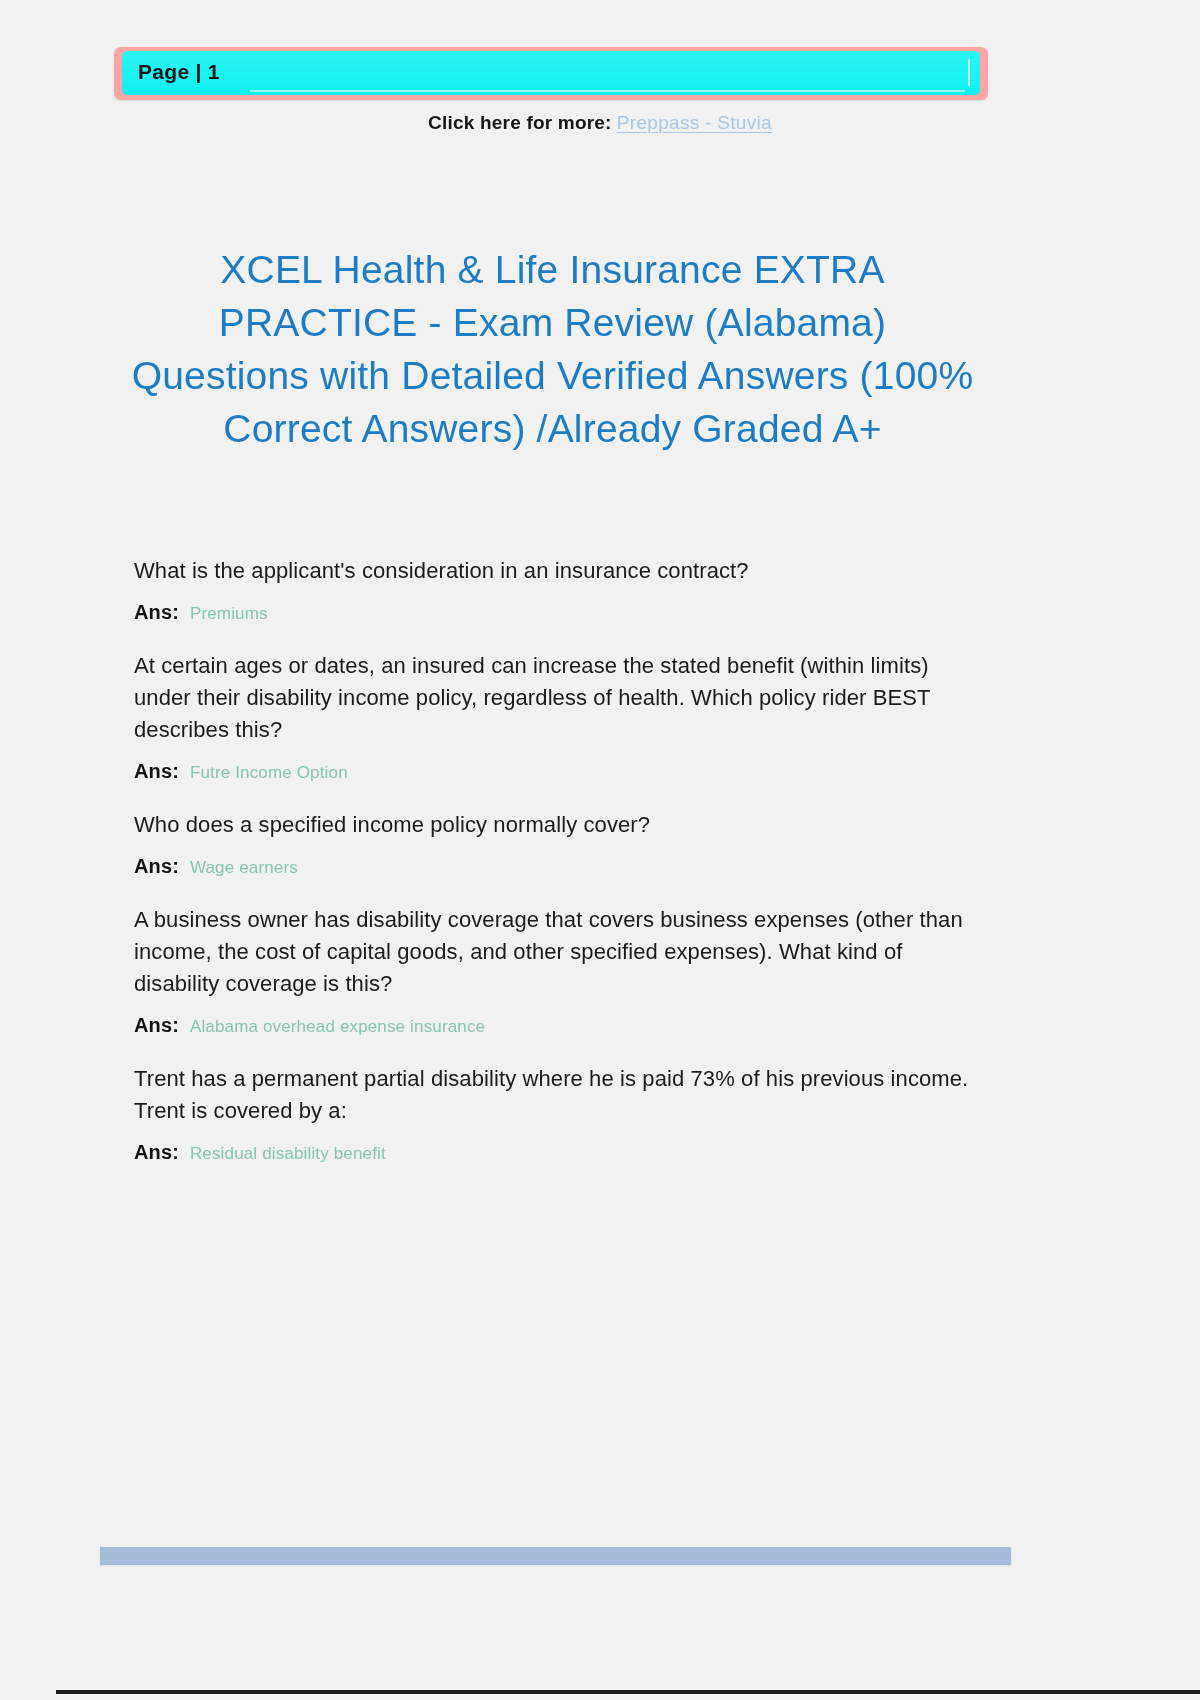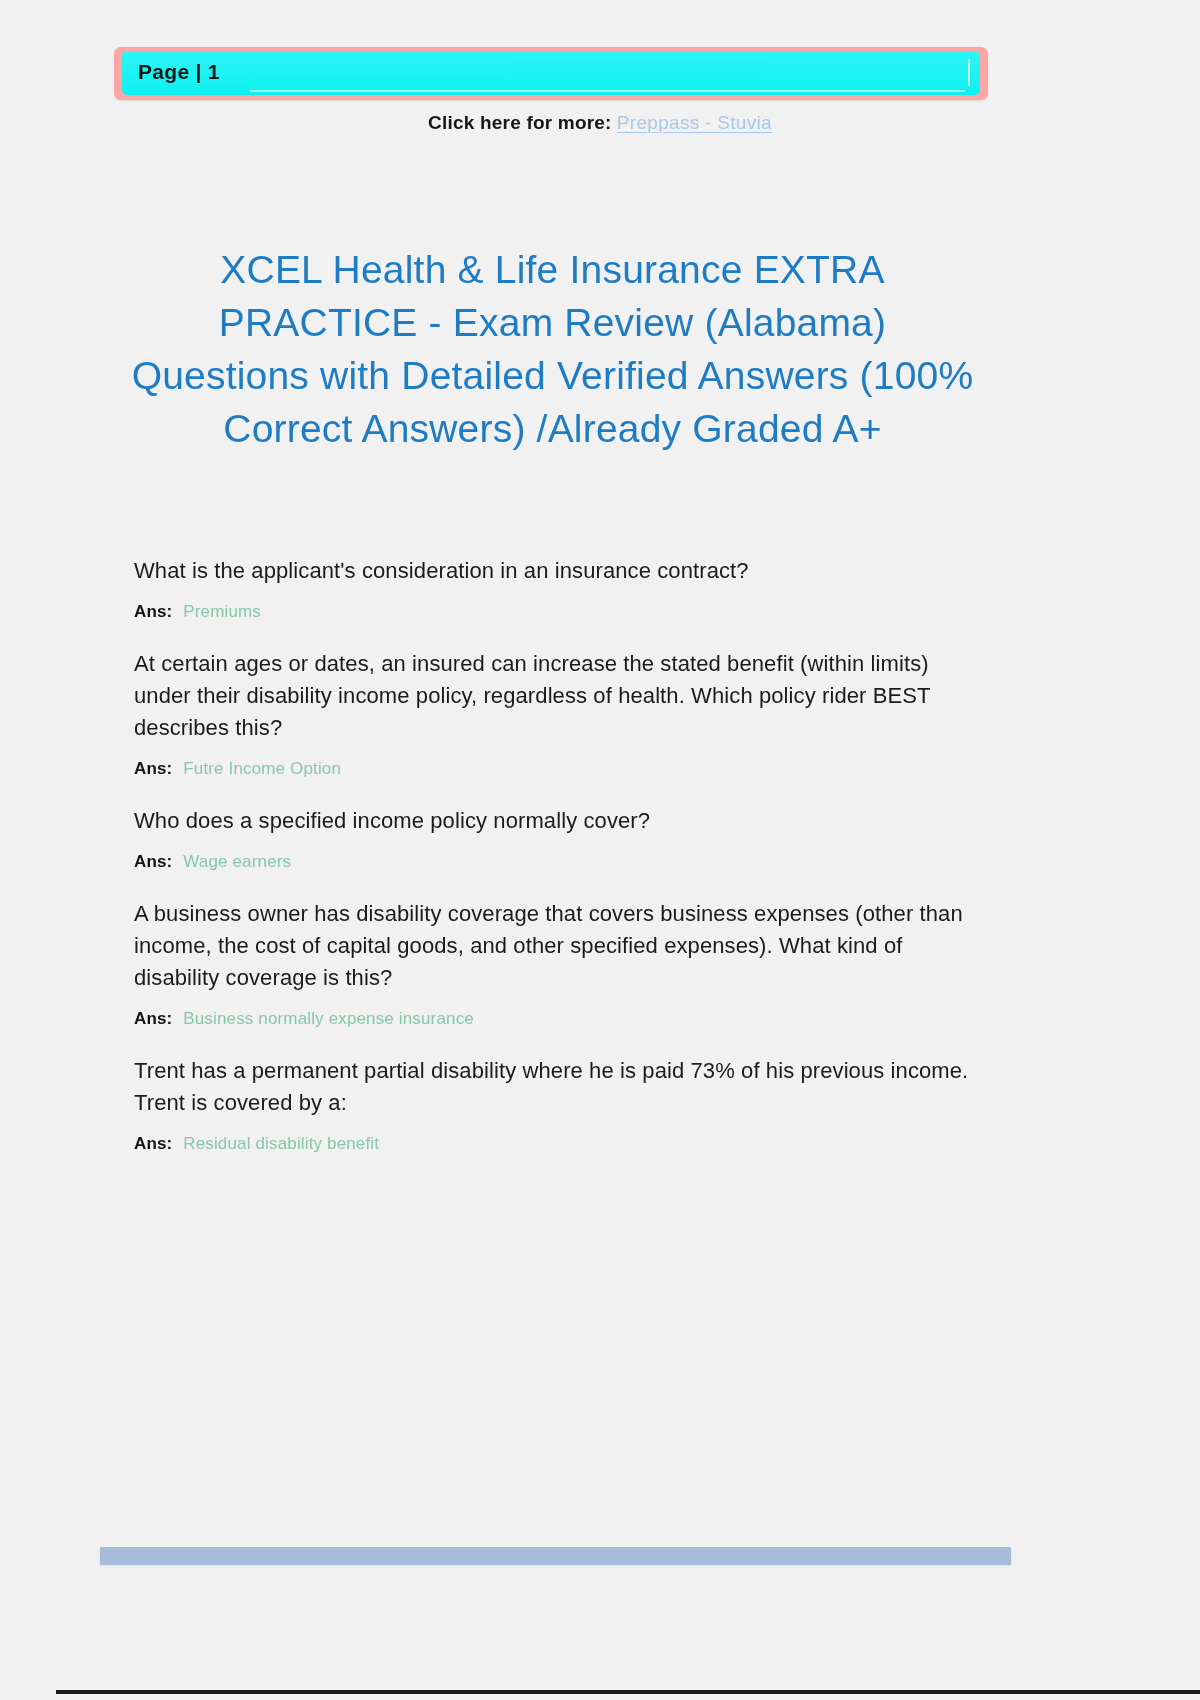--- a/index.html
+++ b/index.html
@@ -122,21 +122,21 @@
   }
   .answer {
     font-size: 17px;
     line-height: 24px;
     margin: 0;
     letter-spacing: 0.15px;
   }
   .answer .ans-label {
     font-weight: bold;
     color: #131313;
-    font-size: 17px;
+    font-size: 20px;
   }
   .answer .ans-text {
     color: #85c7a8;
     margin-left: 6px;
     text-align: right;
   }
 
   
   .footer-bar {
     position: absolute;
@@ -199,21 +199,21 @@
       <p class="answer">
         <span class="ans-label">Ans:</span>
         <span class="ans-text">Wage earners</span>
       </p>
     </div>
 
     <div class="qa-block">
       <p class="question">A business owner has disability coverage that covers business expenses (other than income, the cost of capital goods, and other specified expenses). What kind of disability coverage is this?</p>
       <p class="answer">
         <span class="ans-label">Ans:</span>
-        <span class="ans-text">Business normally expense insurance</span>
+        <span class="ans-text">Alabama overhead expense insurance</span>
       </p>
     </div>
 
     <div class="qa-block">
       <p class="question">Trent has a permanent partial disability where he is paid 73% of his previous income. Trent is covered by a:</p>
       <p class="answer">
         <span class="ans-label">Ans:</span>
         <span class="ans-text">Residual disability benefit</span>
       </p>
     </div>

